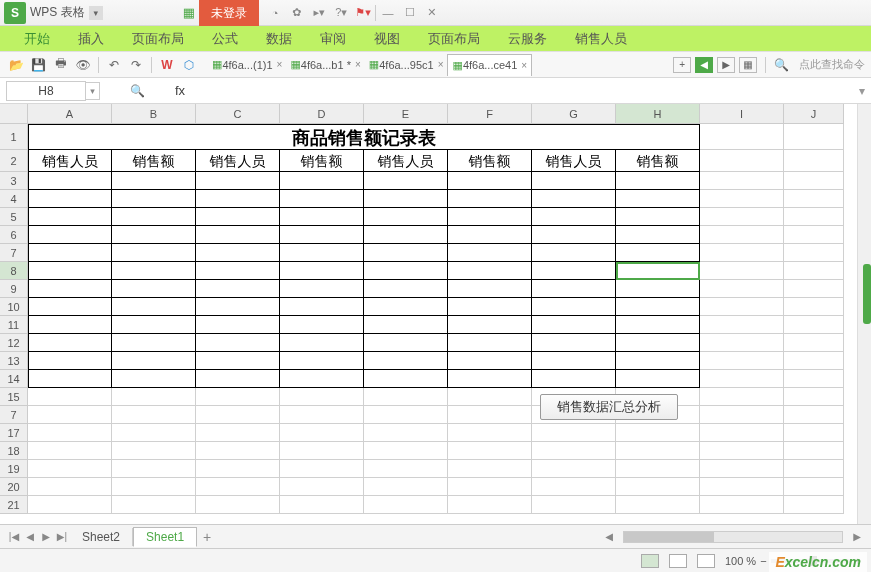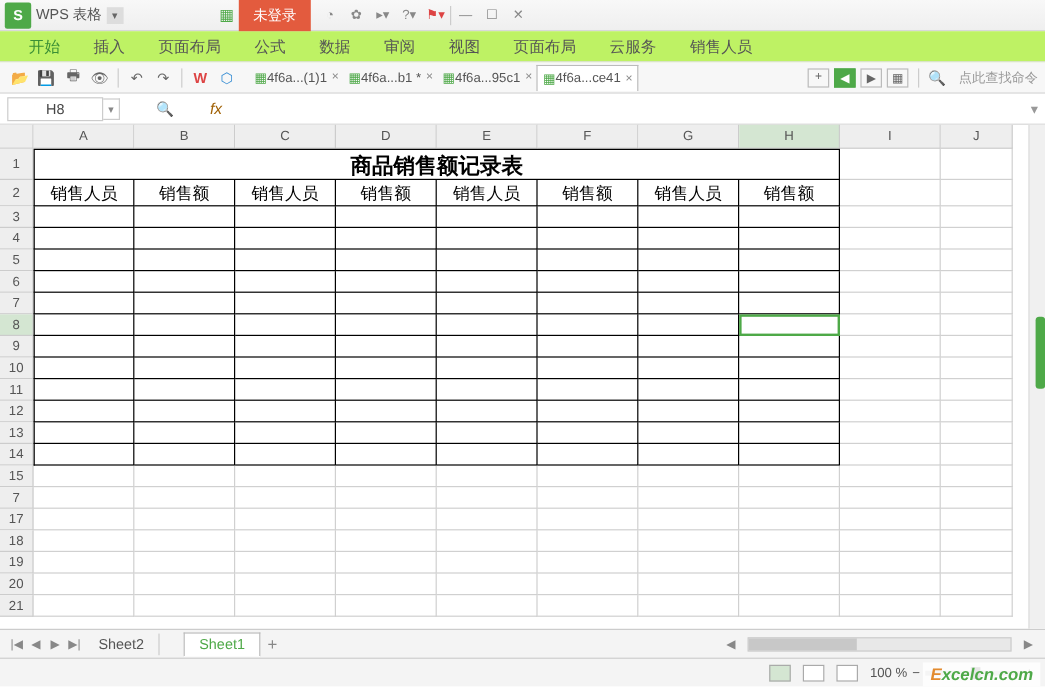--- a/index.html
+++ b/index.html
@@ -28,21 +28,21 @@
 .doc-tab.active { background: #fff; border: 1px solid #bbb; border-bottom: none; }
 .doc-tab .x { margin-left: 4px; color: #888; font-size: 10px; }
 .tool-right { display: flex; align-items: center; gap: 4px; }
 .tool-right .box { width: 18px; height: 16px; border: 1px solid #bbb; display:flex; align-items:center; justify-content:center; font-size:10px; color:#666; }
 .tool-right .box.green { background:#4ea948; color:#fff; border-color:#4ea948; }
 .search-hint { color: #999; font-size: 11px; margin-left: 6px; }
 
 .fbar { height: 26px; display: flex; align-items: center; border-bottom: 1px solid #d8d8d8; padding: 0 6px; }
 .cell-ref { width: 80px; height: 20px; border: 1px solid #ccc; background: #fff; padding: 0 6px; font-size: 12px; color: #444; text-align: center; }
 .fx-dd { width: 14px; height: 18px; display:flex; align-items:center; justify-content:center; color:#888; font-size:9px; border:1px solid #ccc; border-left:none; }
-.fx-label { margin-left: 30px; color: #a16207; font-style: italic; font-size: 13px; }
+.fx-label { margin-left: 30px; color: #404040; font-size: 13px; }
 .fx-input { flex: 1; margin-left: 6px; }
 
 .sheet-area { position: relative; height: 420px; display: flex; }
 .corner { width: 28px; height: 20px; background: #eee; border-right: 1px solid #ccc; border-bottom: 1px solid #ccc; position: absolute; top:0; left:0; }
 .col-headers { position: absolute; top: 0; left: 28px; right: 14px; height: 20px; display: flex; }
 .col-h { background: #eee; border-right: 1px solid #ccc; border-bottom: 1px solid #ccc; text-align: center; font-size: 11px; color: #555; line-height: 20px; }
 .col-h.sel { background: #d4e6d2; }
 .row-headers { position: absolute; top: 20px; left: 0; width: 28px; }
 .row-h { height: 18px; background: #eee; border-right: 1px solid #ccc; border-bottom: 1px solid #ccc; text-align: center; font-size: 11px; color: #555; line-height: 18px; }
 .row-h.sel { background: #d4e6d2; }
@@ -59,21 +59,21 @@
 .selected-cell { outline: 2px solid #4ea948; outline-offset: -2px; position: relative; }
 .vscroll { position:absolute; right:0; top:0; width:14px; height:100%; background:#f0f0f0; border-left:1px solid #ddd; }
 .rscroll-ind { position:absolute; right:0; top:160px; width:8px; height:60px; background:#4ea948; border-radius:3px; }
 
 .sheet-btns { position: absolute; display: flex; flex-direction: column; gap: 14px; }
 .sheet-btn { border: 1px solid #999; background: linear-gradient(#fdfdfd,#ededed); padding: 3px 16px; font-size: 13px; color: #333; border-radius: 2px; cursor: pointer; }
 
 .tabbar { height: 24px; background: #f4f4f4; border-top: 1px solid #ccc; display: flex; align-items: center; padding: 0 6px; }
 .nav-btn { width: 16px; height: 16px; color: #888; display:flex; align-items:center; justify-content:center; font-size:10px; }
 .sheet-tab { padding: 2px 12px; font-size: 12px; color: #555; border-right: 1px solid #ccc; }
-.sheet-tab.active { background: #fff; border: 1px solid #bbb; border-bottom: 1px solid #fff; color:#4ea948;margin-left:20px; }
+.sheet-tab.active { background: #fff; border: 1px solid #bbb; border-bottom: 1px solid #fff; color:#4ea948; }
 .add-tab { width: 20px; text-align: center; color: #888; font-size: 14px; }
 .tabbar-right { margin-left: auto; display: flex; align-items: center; gap: 6px; }
 .hscroll { width: 220px; height: 12px; background: #e8e8e8; border: 1px solid #ccc; position: relative; }
 .hscroll-thumb { position: absolute; left: 0; top: 0; width: 90px; height: 100%; background: #c8c8c8; }
 
 .statusbar { height: 24px; background: #f4f4f4; border-top: 1px solid #ccc; display: flex; align-items: center; justify-content: flex-end; padding: 0 10px; gap: 10px; }
 .view-btn { width: 18px; height: 14px; border: 1px solid #aaa; background:#fff; }
 .view-btn.active { background:#d4e6d2; }
 .zoom { display: flex; align-items: center; gap: 4px; color: #555; font-size: 11px; }
 .zoom-slider { width: 80px; height: 4px; background: #ccc; position: relative; }
@@ -449,20 +449,21 @@
         <div class="cell cw-C"></div>
         <div class="cell cw-D"></div>
         <div class="cell cw-E"></div>
         <div class="cell cw-F"></div>
         <div class="cell cw-G"></div>
         <div class="cell cw-H"></div>
         <div class="cell cw-I"></div>
         <div class="cell cw-J"></div>
       </div>
       <div class="sheet-btns" style="left: 512px; top: 270px;">
+        <button class="sheet-btn">销售数据汇总分析</button>
       </div>
     </div>
   <div class="vscroll"></div>
   <div class="rscroll-ind"></div>
 </div>
 
 <div class="tabbar">
   <span class="nav-btn">|◀</span>
   <span class="nav-btn">◀</span>
   <span class="nav-btn">▶</span>

